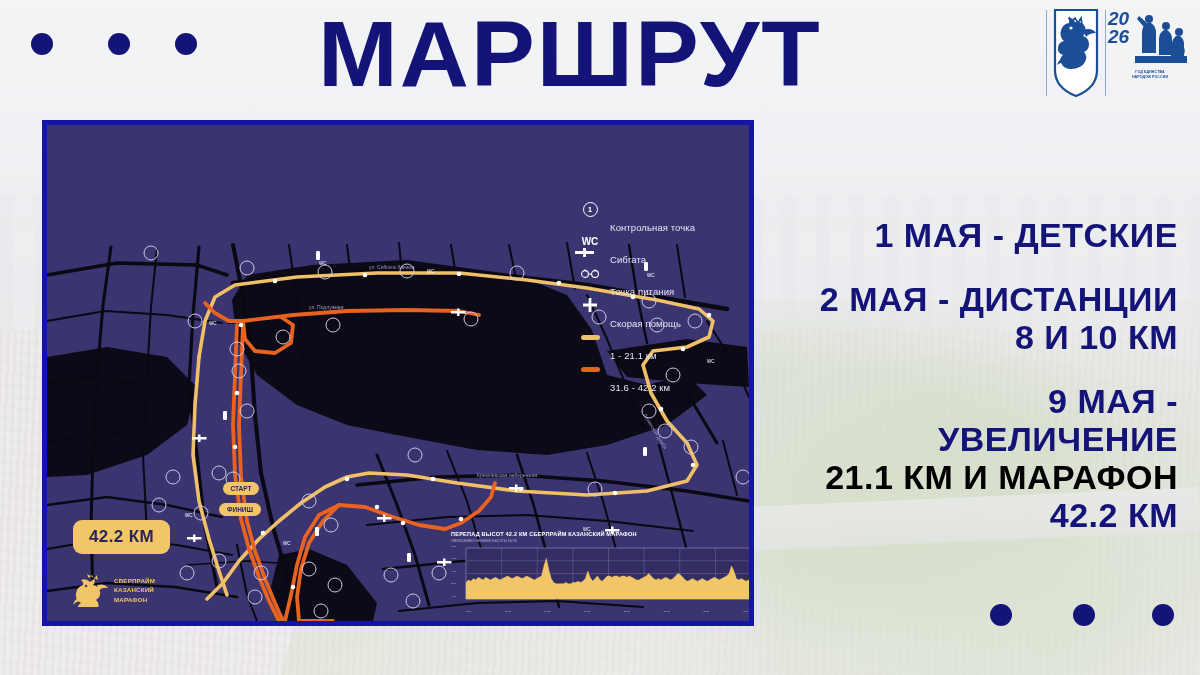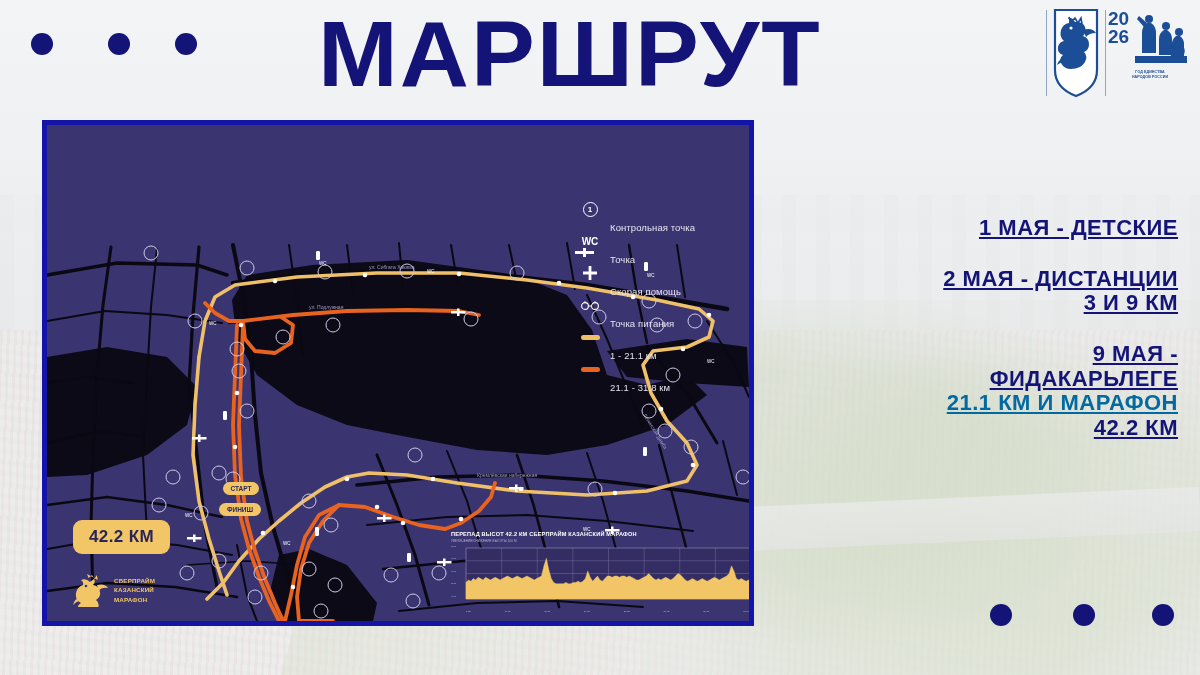--- a/index.html
+++ b/index.html
@@ -111,21 +111,21 @@
     position: absolute; left: 404px; top: 406px; width: 300px; height: 88px;
   }
   #elev-title { color: #fff; font-size: 5.6px; font-weight: 800; letter-spacing: .2px; }
   #elev-sub { color: #b9b4d6; font-size: 3px; letter-spacing: .1px; margin-top: 2px; }
   #elev-chart { margin-top: 3px; position: relative; height: 62px; }
 
   
   #info-block { position: absolute; right: 22px; top: 216px; width: 400px; text-align: right; }
   .info-item { margin-bottom: 26px; }
   .info-line {
-    font-size: 22px; font-weight: 900; line-height: 1.12; letter-spacing: .5px; text-decoration: underline;
+    font-size: 34px; font-weight: 900; line-height: 1.12; letter-spacing: .5px;
   }
 </style>
 </head>
 <body>
 
 <div id="bg-photo">
   <div class="sky"></div>
   <div class="city"></div>
   <div class="crowd"></div>
   <div class="green-left"></div>
@@ -159,21 +159,21 @@
         <path d="M20 13 l2 5 l4 -4 l3 5 l3 -5 l1 6" stroke="#1b4e96" stroke-width="1.6" fill="none"></path>
       </g>
     </svg>
   </div>
 
   <div class="logo-sep"></div>
 
   <div class="logo-box" style="width:84px;">
     <div style="display:flex; gap:3px; padding-top:6px;">
       <div style="line-height:.95;">
-        <div style="color:#1b4e96; font-size:19px; font-weight:900; width:24px; word-spacing:99px;">20 26</div>
+        <div style="color:#1b4e96; font-size:19px; font-weight:900; width:24px; word-spacing:99px;font-style:italic;">20 26</div>
       </div>
       <svg width="52" height="58" viewBox="0 0 52 58">
         <g fill="#1b4e96">
           <circle cx="14" cy="9" r="4"></circle>
           <path d="M12 13 q-5 3 -5 10 l0 20 l14 0 l0 -20 q0 -7 -5 -10 z"></path>
           <path d="M12 13 l-8 -7 l-2 3 l7 8 z"></path>
           <circle cx="31" cy="16" r="4"></circle>
           <path d="M29 20 q-5 3 -5 9 l0 16 l13 0 l0 -16 q0 -6 -5 -9 z"></path>
           <circle cx="44" cy="22" r="4"></circle>
           <path d="M41 26 q-4 3 -4 8 l0 12 l12 0 l0 -12 q0 -5 -4 -8 z"></path>
@@ -375,51 +375,51 @@
 
   <div id="legend">
     <div class="legend-row">
       <span class="legend-ico">
           <span class="cp-circle">1</span>
         </span>
       <span class="legend-label">Контрольная точка</span>
     </div>
     <div class="legend-row">
       <span class="legend-ico" style="font-size:10px; font-weight:800;">WC</span>
-      <span class="legend-label">Точка</span>
-    </div>
-    <div class="legend-row">
-      <span class="legend-ico">
-        <svg width="14" height="14" viewBox="0 0 14 14">
-            <path d="M5.6 0h2.8v5.6H14v2.8H8.4V14H5.6V8.4H0V5.6h5.6z" fill="#fff"></path>
-          </svg>
-      </span>
-      <span class="legend-label">Скорая помощь</span>
+      <span class="legend-label">Сибгата</span>
     </div>
     <div class="legend-row">
       <span class="legend-ico">
         <svg width="18" height="11" viewBox="0 0 18 11" fill="none" stroke="#fff" stroke-width="1.1">
           <circle cx="4" cy="6" r="3.4"></circle>
             <circle cx="14" cy="6" r="3.4"></circle>
           <path d="M7.4 6h3.2M4 1.2V2.6M14 1.2V2.6"></path>
         </svg>
       </span>
       <span class="legend-label">Точка питания</span>
     </div>
     <div class="legend-row">
       <span class="legend-ico">
+        <svg width="14" height="14" viewBox="0 0 14 14">
+            <path d="M5.6 0h2.8v5.6H14v2.8H8.4V14H5.6V8.4H0V5.6h5.6z" fill="#fff"></path>
+          </svg>
+      </span>
+      <span class="legend-label">Скорая помощь</span>
+    </div>
+    <div class="legend-row">
+      <span class="legend-ico">
           <span class="swatch" style="background:#f0c068"></span>
         </span>
       <span class="legend-label">1 - 21.1 км</span>
     </div>
     <div class="legend-row">
       <span class="legend-ico">
           <span class="swatch" style="background:#e8631f"></span>
         </span>
-      <span class="legend-label">21.1 - 31.8 км</span>
+      <span class="legend-label">31.6 - 42.2 км</span>
     </div>
   </div>
 
   <div id="distance-badge">42.2 КМ</div>
 
   <div id="marathon-logo">
     <svg width="36" height="34" viewBox="0 0 36 34">
       <g fill="#f2c667">
         <path d="M17 9 q-4 -4 -9 -2 q3 2 2 5 q-6 2 -7 8 q-1 7 5 10 q-4 2 -3 6 q2 5 8 5 q9 0 12 -6 q2 -5 -2 -8 q5 -3 4 -8 q-1 -6 -7 -7 q3 -3 1 -6 z"></path>
         <path d="M24 12 q8 -2 11 3 q-7 -1 -9 3 z"></path>
@@ -476,21 +476,21 @@
     </div>
   </div>
 </div>
 
 <div id="info-block">
   <div class="info-item">
     <div class="info-line" style="color:#141478">1 МАЯ - ДЕТСКИЕ</div>
   </div>
   <div class="info-item">
     <div class="info-line" style="color:#141478">2 МАЯ - ДИСТАНЦИИ</div>
-    <div class="info-line" style="color:#141478">3 И 9 КМ</div>
+    <div class="info-line" style="color:#141478">8 И 10 КМ</div>
   </div>
   <div class="info-item">
     <div class="info-line" style="color:#141478">9 МАЯ -</div>
-    <div class="info-line" style="color:#141478">ФИДАКАРЬЛЕГЕ</div>
-    <div class="info-line" style="color:#0369a1">21.1 КМ И МАРАФОН</div>
+    <div class="info-line" style="color:#141478">УВЕЛИЧЕНИЕ</div>
+    <div class="info-line" style="color:#000000">21.1 КМ И МАРАФОН</div>
     <div class="info-line" style="color:#141478">42.2 КМ</div>
   </div>
 </div>
 
 </body></html>

